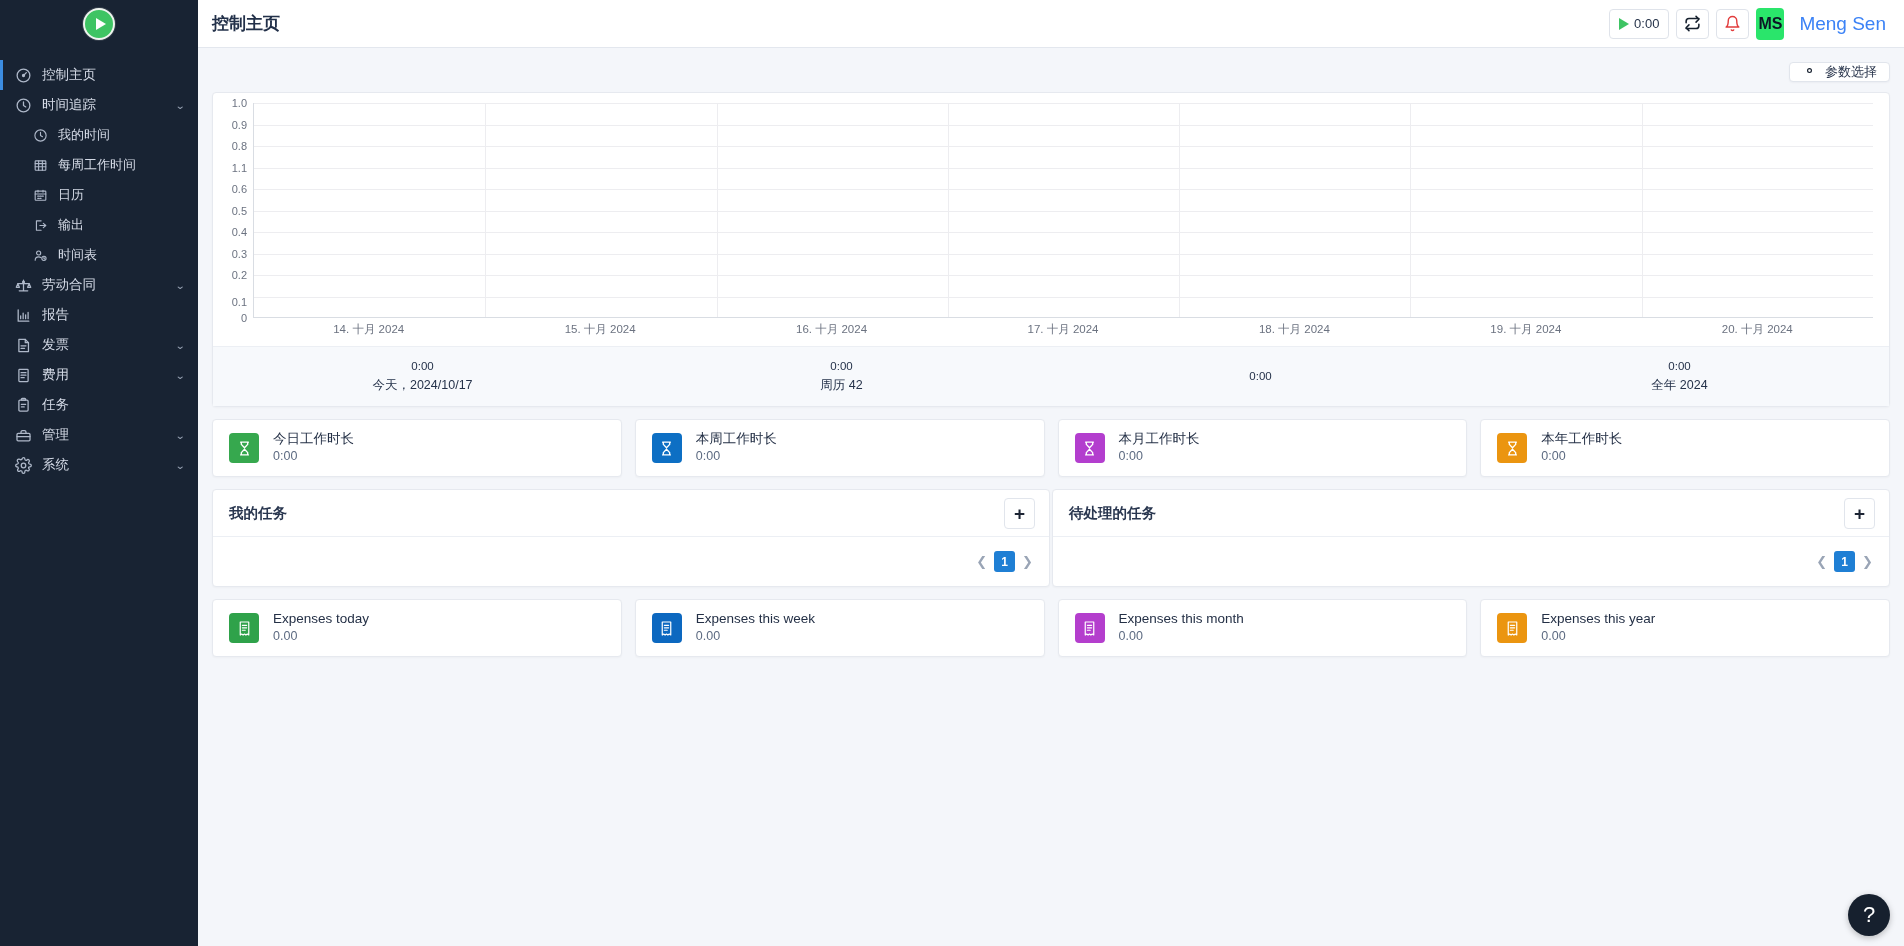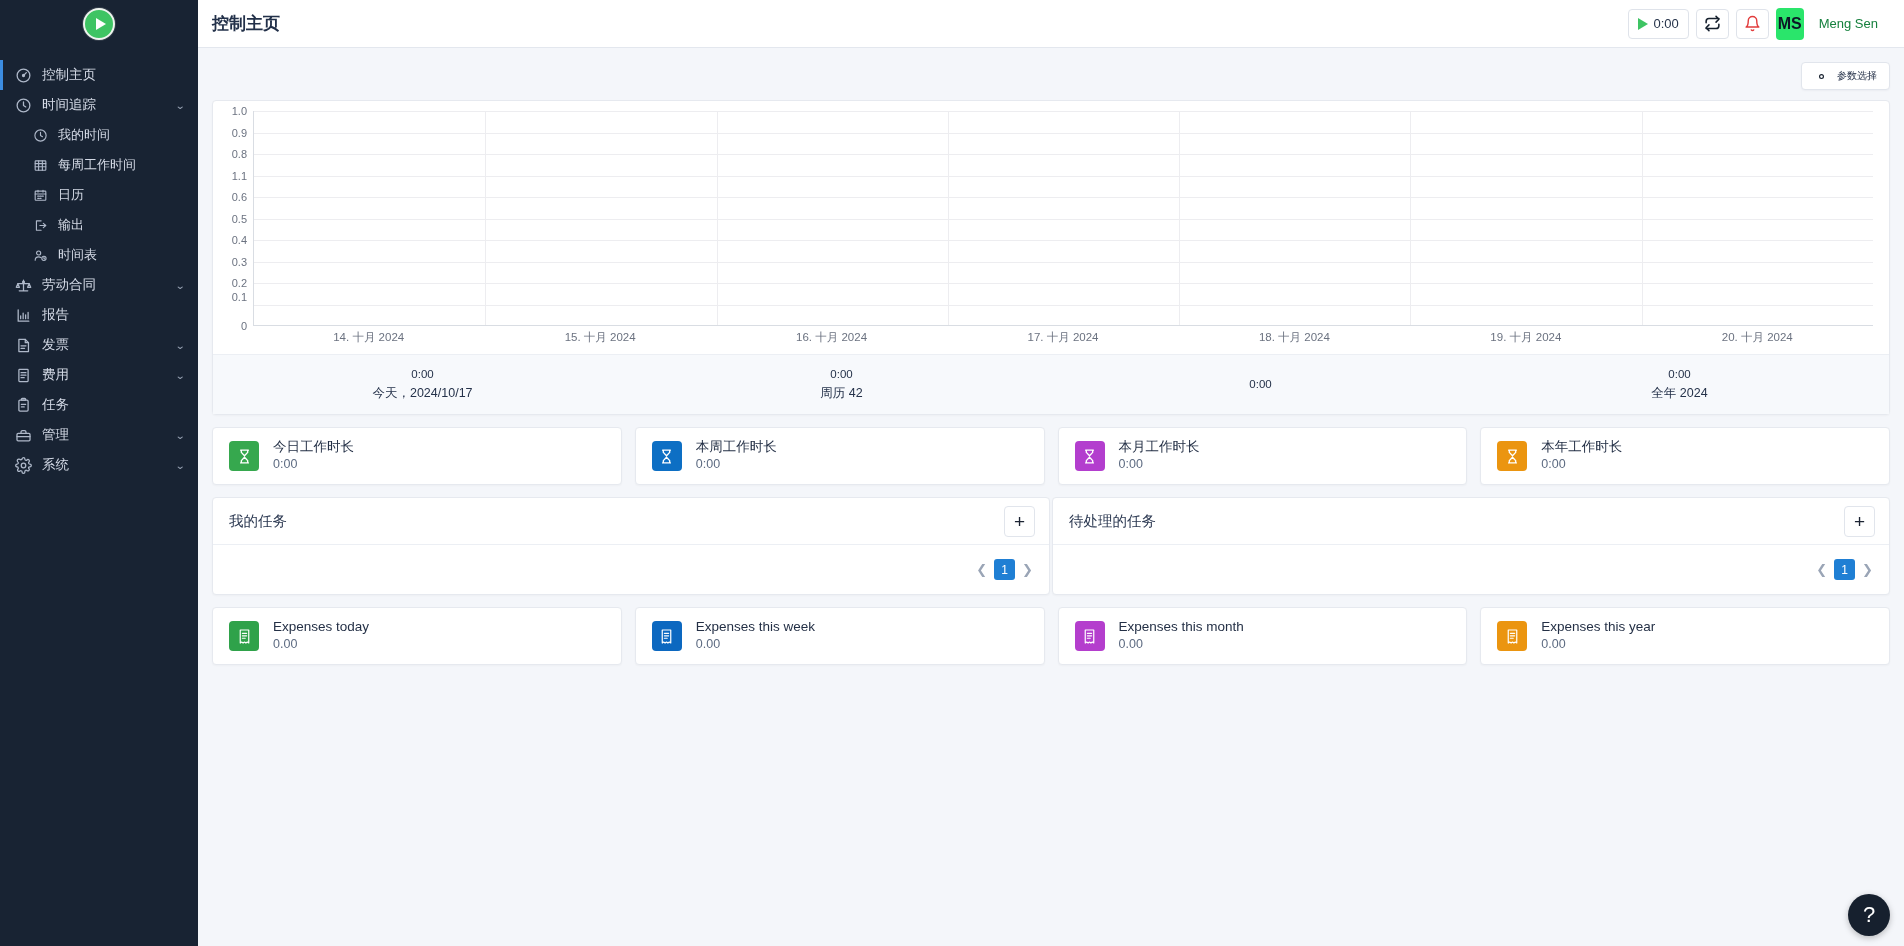--- a/index.html
+++ b/index.html
@@ -75,29 +75,29 @@
   }
   .play-tri {
     width: 0; height: 0; border-left: 10px solid #3ec463;
     border-top: 6px solid transparent; border-bottom: 6px solid transparent;
   }
   .avatar {
     width: 28px; height: 32px; border-radius: 4px; background: #2ae56b;
     color: #0c1626; font-size: 16px; font-weight: bold;
     display: flex; align-items: center; justify-content: center;
   }
-  .uname { font-size: 13px; color: #15803d; margin-left: 8px; margin-right: 12px; }
+  .uname { font-size: 19px; color: #3b82f6; margin-left: 8px; margin-right: 4px; }
 
   .content { flex: 1; overflow: hidden; padding: 0 14px; position: relative; }
 
   .toolbar-row { display: flex; justify-content: flex-end; padding: 14px 0 10px 0; }
   .param-btn {
-    height: 28px; background: #fff; border: 1px solid #e1e5ec; border-radius: 4px;
-    display: flex; align-items: center; gap: 8px; padding: 0 12px;
-    font-size: 10px; color: #27334a; cursor: pointer;
+    height: 20px; background: #fff; border: 1px solid #e1e5ec; border-radius: 4px;
+    display: flex; gap: 8px; padding: 0 12px;
+    font-size: 13px; color: #27334a; cursor: pointer;
     box-shadow: 0 1px 2px rgba(16,24,40,.04);
   }
 
   .card {
     background: #fff; border: 1px solid #e6e9ef; border-radius: 4px;
     box-shadow: 0 1px 2px rgba(16,24,40,.03);
   }
 
   .chart-card { margin-bottom: 12px; }
   .chart-head {
@@ -151,21 +151,21 @@
     box-shadow: 0 1px 2px rgba(16,24,40,.03);
   }
   .stat-ic {
     width: 30px; height: 30px; border-radius: 4px; margin-right: 14px;
     display: flex; align-items: center; justify-content: center;
     color: #fff; flex: none;
   }
   .stat-txt .t { font-size: 13.5px; color: #243046; line-height: 1.35; }
   .stat-txt .v { font-size: 12.5px; color: #5d6b82; line-height: 1.4; }
 
-  .task-row { display: flex; gap: 2px; margin-bottom: 12px; }
+  .task-row { display: flex; gap: 2px; margin-bottom: 12px; font-weight: bold; }
   .task-card { flex: 1; background: #fff; border: 1px solid #e6e9ef; border-radius: 4px; box-shadow: 0 1px 2px rgba(16,24,40,.03); }
   .task-head { height: 47px; display: flex; align-items: center; padding: 0 14px 0 16px; border-bottom: 1px solid #eceff4; }
   .task-title { font-size: 14.5px; color: #2a3750; }
   .plus-btn {
     margin-left: auto; width: 31px; height: 31px; border: 1px solid #e1e5ec;
     border-radius: 4px; background: #fff; display: flex; align-items: center;
     justify-content: center; font-size: 19px; color: #1c2433; cursor: pointer; line-height: 1;
   }
   .task-body { height: 49px; display: flex; align-items: center; justify-content: flex-end; padding: 0 16px; }
   .pager { display: flex; align-items: center; gap: 7px; }
@@ -393,21 +393,21 @@
             <div class="yaxis" id="yaxis">
                 <div class="ytick" style="top: 0px;">1.0</div>
                 <div class="ytick" style="top: 21.5px;">0.9</div>
                 <div class="ytick" style="top: 43px;">0.8</div>
                 <div class="ytick" style="top: 64.5px;">1.1</div>
                 <div class="ytick" style="top: 86px;">0.6</div>
                 <div class="ytick" style="top: 107.5px;">0.5</div>
                 <div class="ytick" style="top: 129px;">0.4</div>
                 <div class="ytick" style="top: 150.5px;">0.3</div>
                 <div class="ytick" style="top: 172px;">0.2</div>
-                <div class="ytick" style="top: 186px; padding-left: 22px;">0.1</div>
+                <div class="ytick" style="top: 199px; padding-left: 22px;">0.1</div>
                 <div class="ytick" style="top: 215px;">0</div>
               </div>
             <div class="grid" id="grid">
                 <div class="hline" style="top: 0px;"></div>
                 <div class="hline" style="top: 21.5px;"></div>
                 <div class="hline" style="top: 43px;"></div>
                 <div class="hline" style="top: 64.5px;"></div>
                 <div class="hline" style="top: 86px;"></div>
                 <div class="hline" style="top: 107.5px;"></div>
                 <div class="hline" style="top: 129px;"></div>

